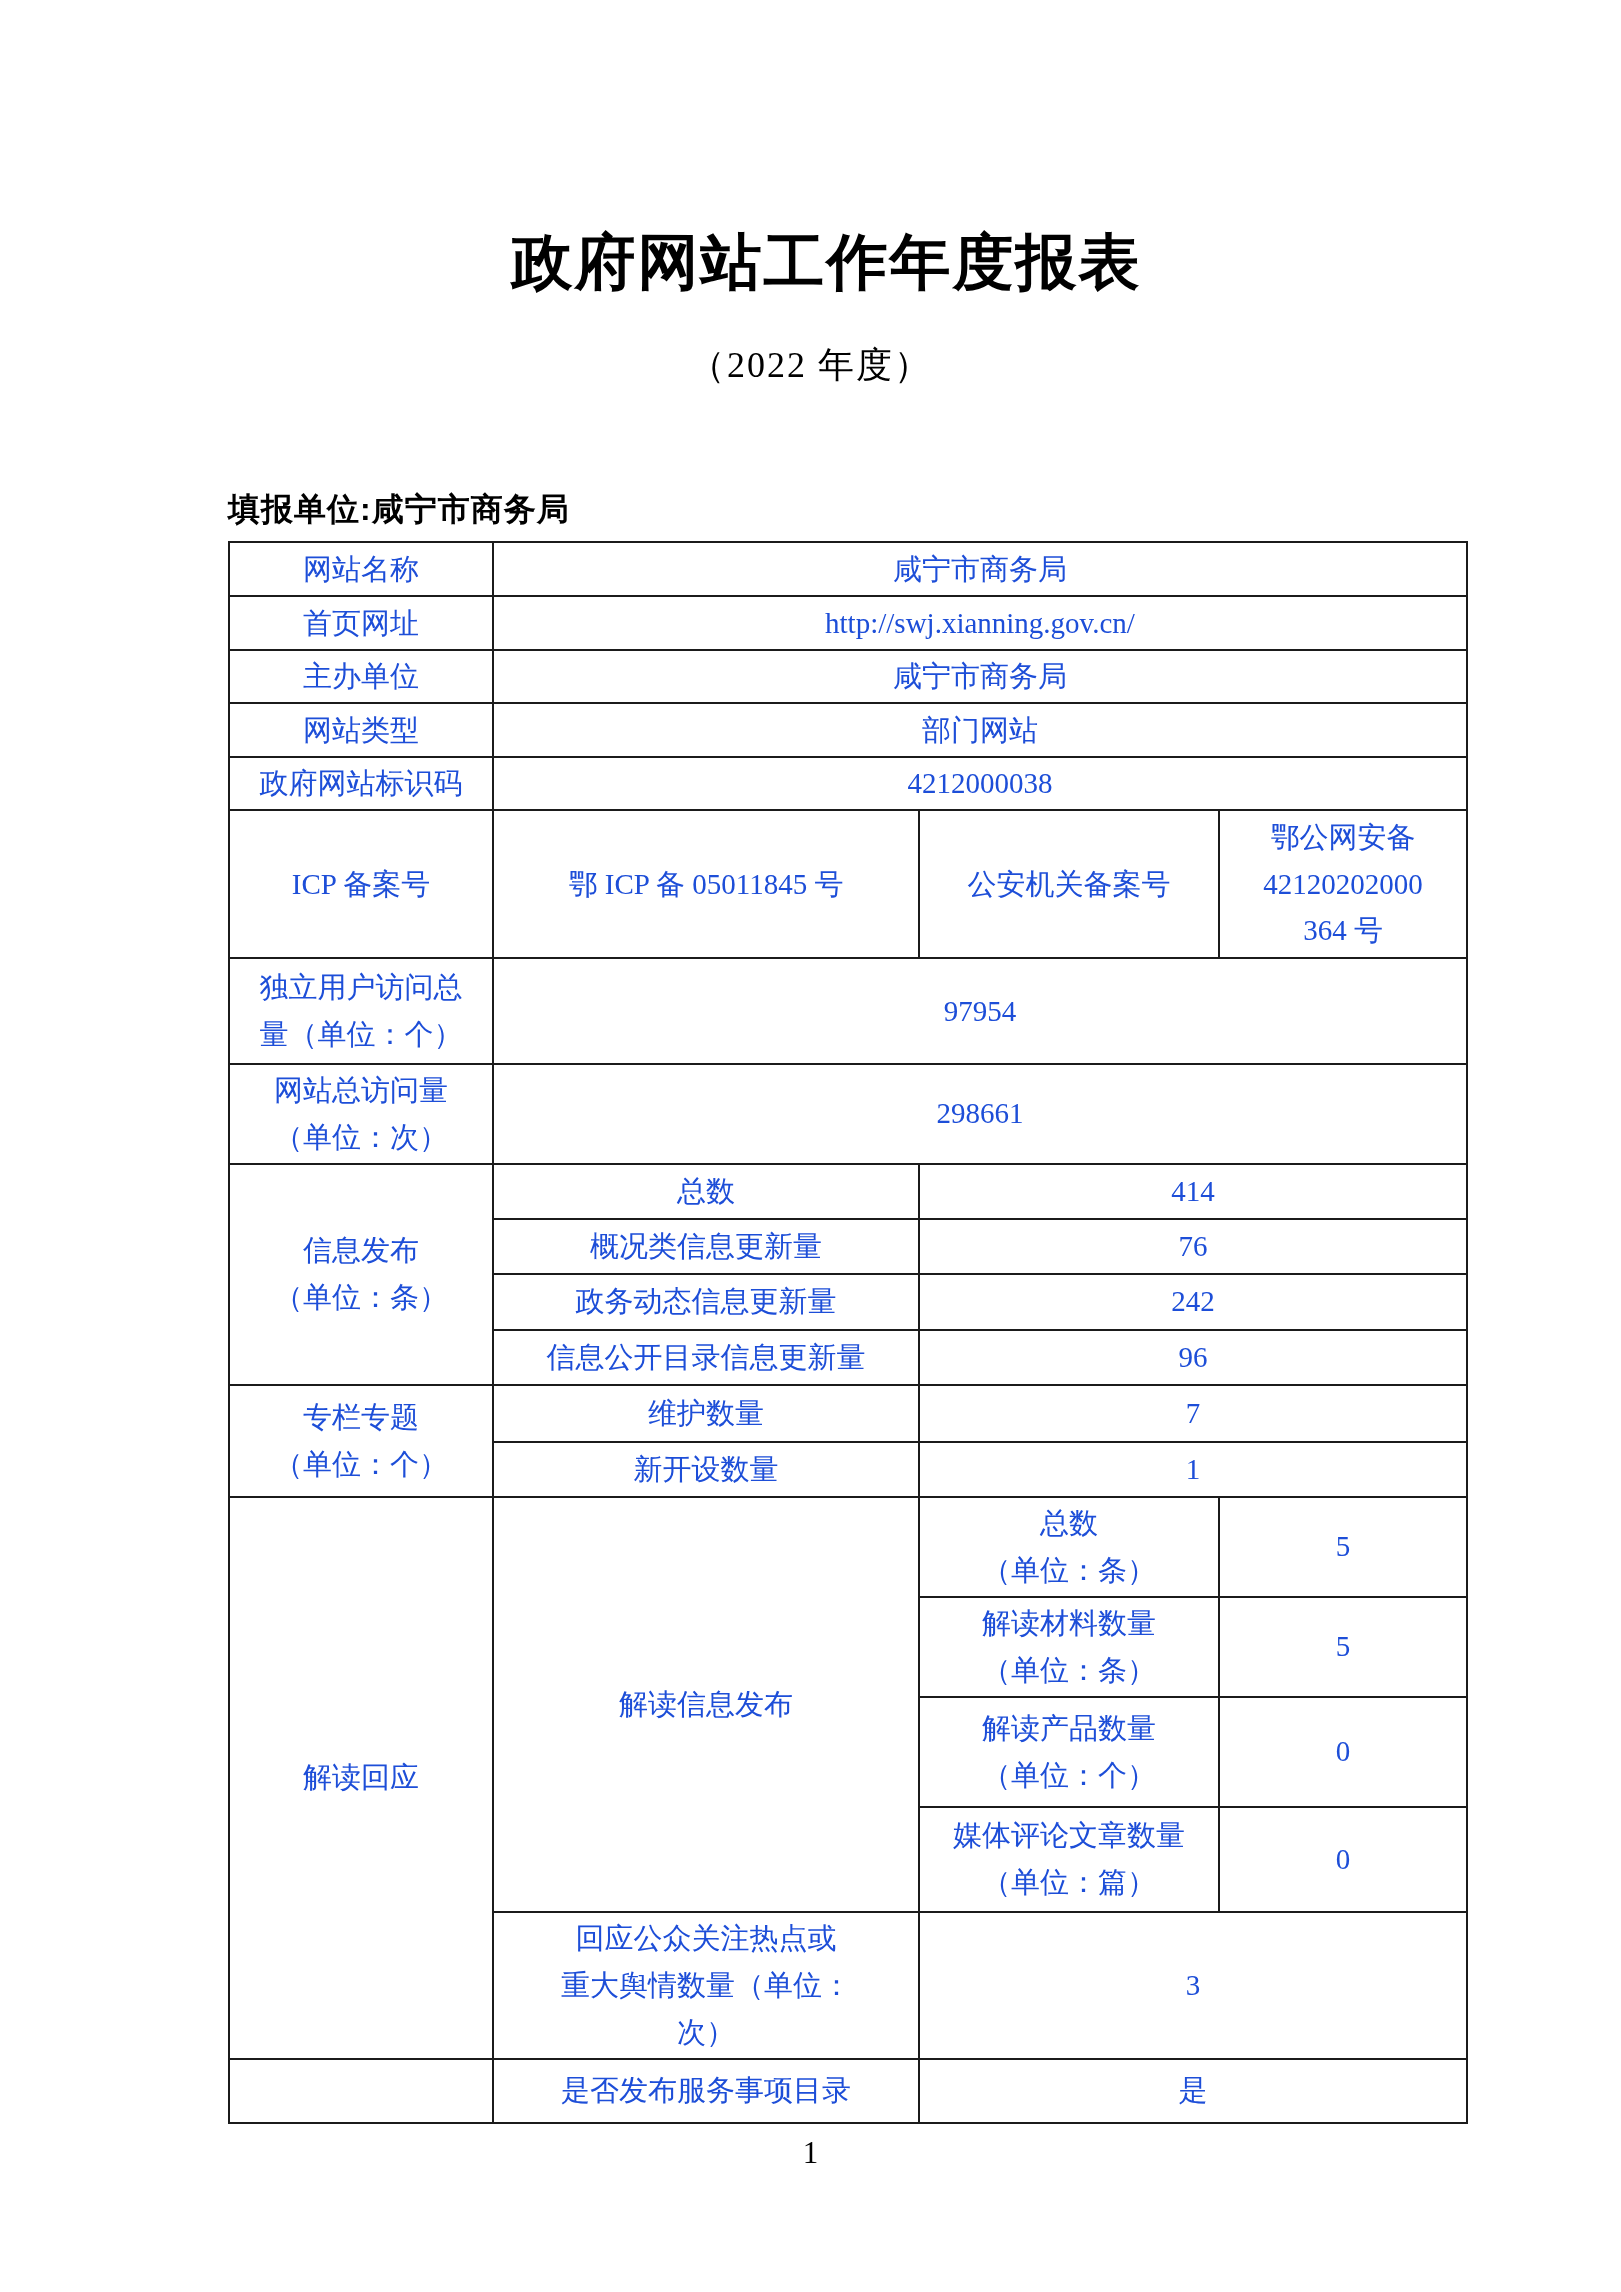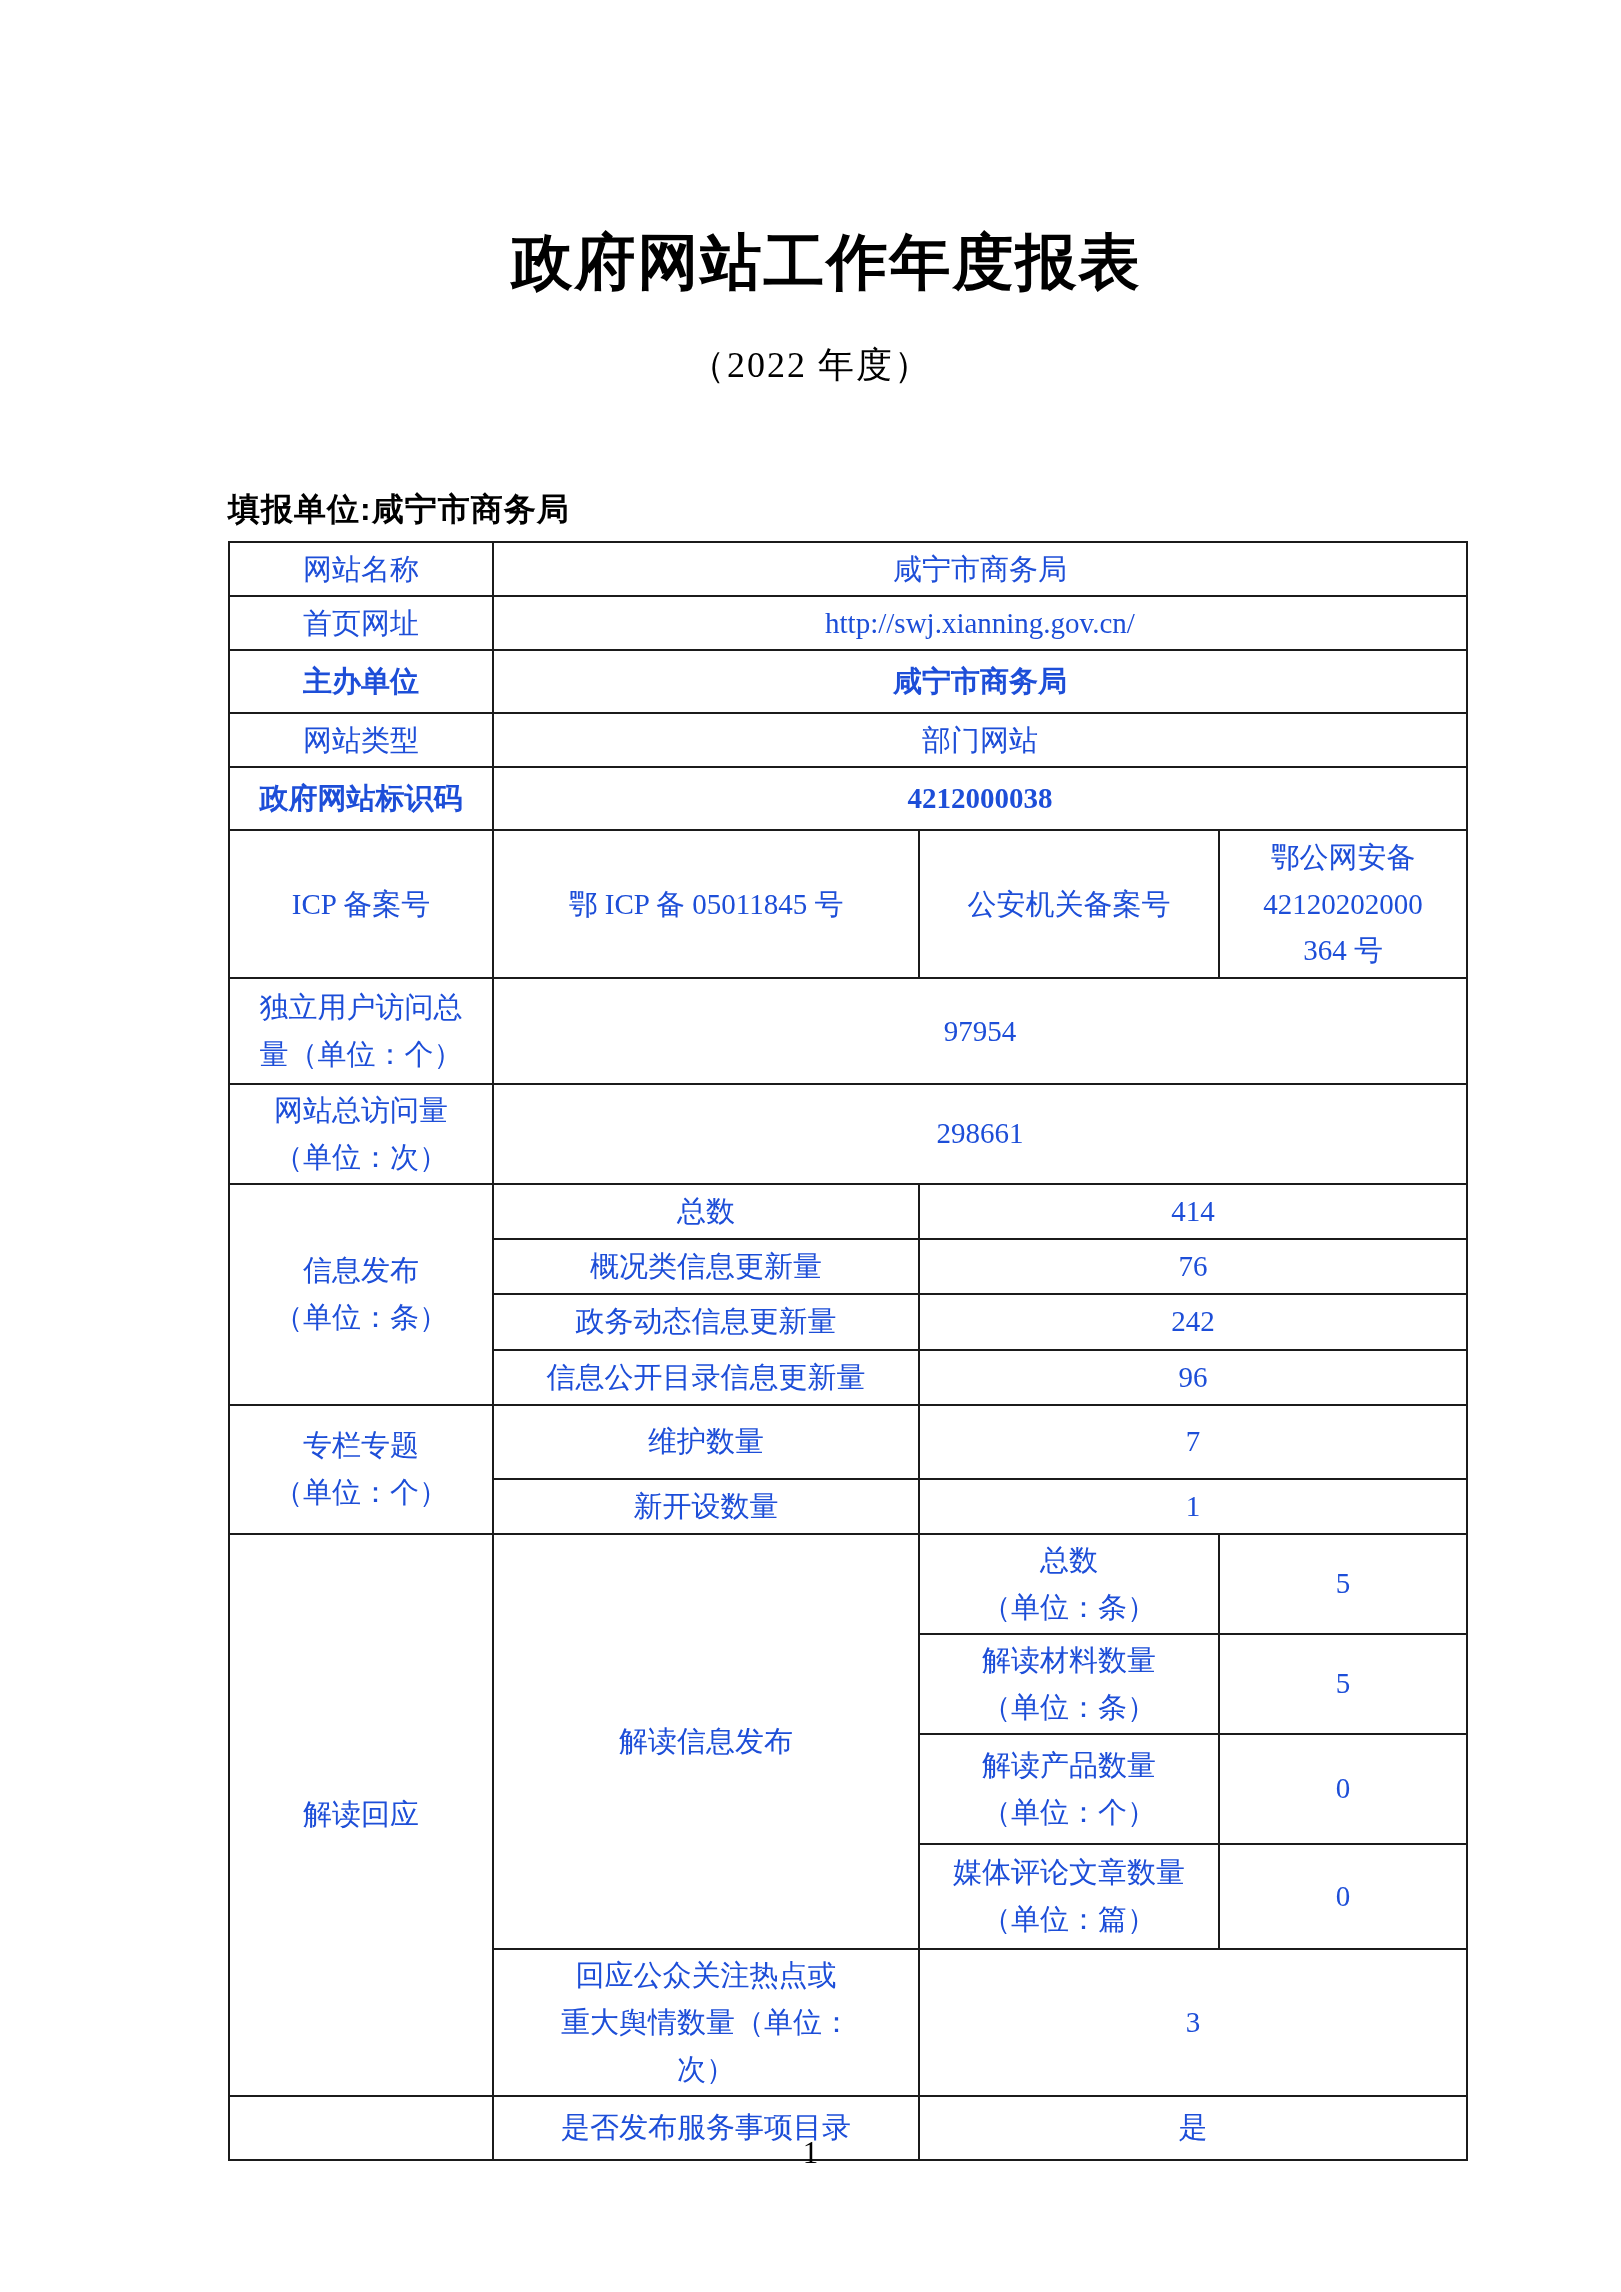--- a/index.html
+++ b/index.html
@@ -74,27 +74,27 @@
   .page-number {
     position: absolute;
     top: 2135px;
     left: 0;
     width: 100%;
     text-align: center;
     font-size: 31px;
   }
   
   .h55  { height: 54px; }
-  .h54  { height: 63px; font-weight: bold; }
+  .h54  { height: 53px; }
   .h151 { height: 148px; }
   .h108 { height: 106px; }
   .h97  { height: 95px; margin-left: 12px; }
   .h56  { height: 55px; }
   .h57  { height: 56px; }
-  .h58  { height: 74px; }
+  .h58  { height: 57px; }
   .h96  { height: 94px; }
   .h112 { height: 110px; }
   .h107 { height: 105px; }
   .h116 { height: 114px; }
   .h65  { height: 64px; }
 </style>
 </head>
 <body>
 
 <div class="page">

